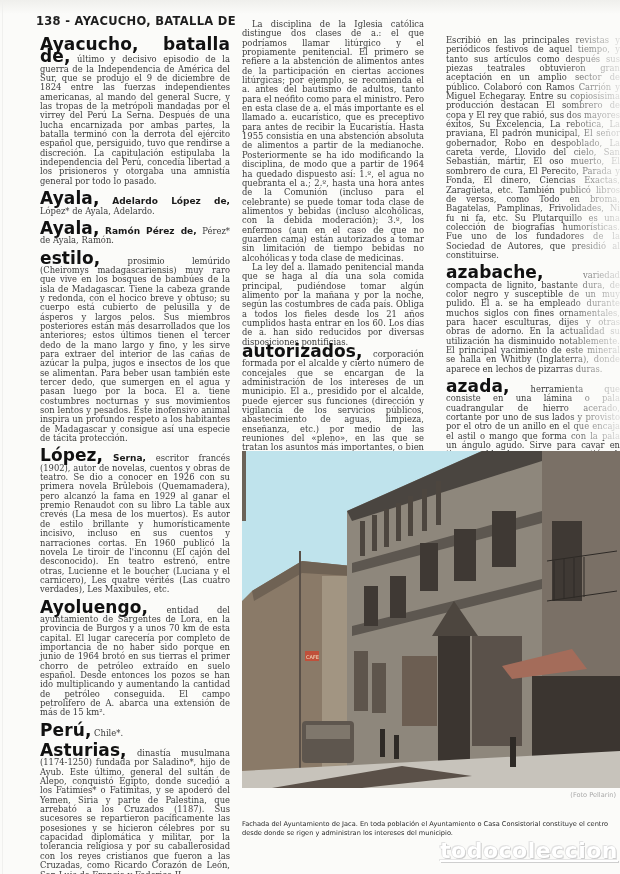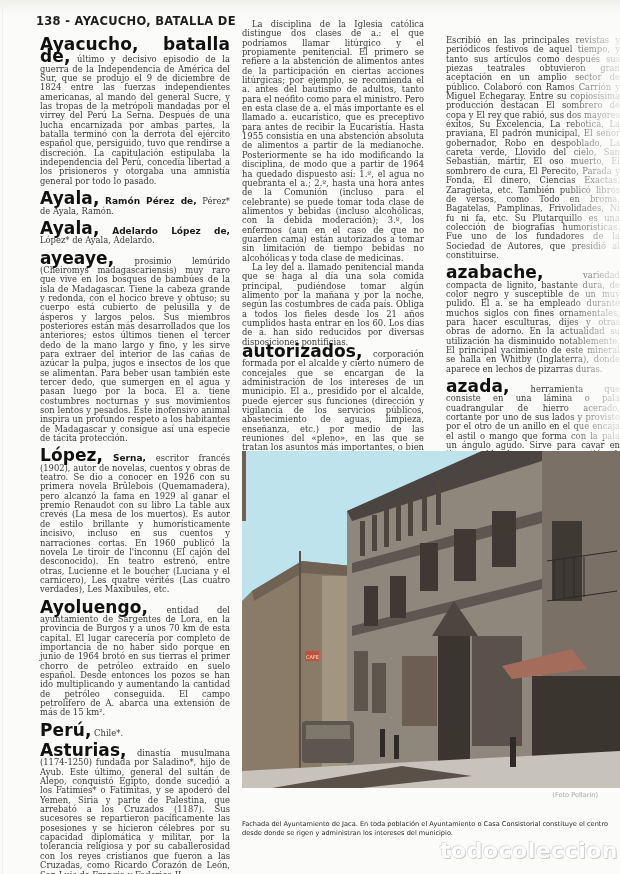--- a/index.html
+++ b/index.html
@@ -44,26 +44,27 @@
   .photo {
     position: absolute; left: 242px; top: 451px; width: 378px; height: 337px;
     overflow: hidden; background: #bfe3ec;
   }
   .photo svg { display: block; }
   .caption {
     position: absolute; left: 242px; top: 791px; width: 378px;
     font-family: "DejaVu Sans", sans-serif; font-size: 6.6px; line-height: 9px;
     color: #2a2a2a; white-space: nowrap; overflow: hidden;
   }
-  .caption .credit { float: right; color: #aaa; padding-right: 22px; }
+  .caption .credit { float: right; color: #aaa; padding-right: 4px; }
   .watermark {
     position: absolute; left: 440px; top: 838px;
     font-family: "DejaVu Sans", sans-serif; font-weight: bold;
     font-size: 22px; color: #ffffff; letter-spacing: 0.5px;
     text-shadow: 0 0 1px #bdbdbd, 1px 1px 0 #cfcfcf, -1px -1px 0 #e6e6e6;
+    text-decoration: underline;
   }
   .margin-line {
     position: absolute; left: 2px; top: 0; width: 1px; height: 874px;
     background: #f0f0ee;
   }
 </style>
 </head>
 <body>
 
 <div class="top-fade"></div>
@@ -71,30 +72,30 @@
 
 <div class="running-head">138 - AYACUCHO, BATALLA DE</div>
 
 <div class="col col-left">
   <div class="entry">
     <span class="hw">Ayacucho, batalla de,</span>
     <span>último y decisivo episodio de la guerra de la Independencia de América del Sur, que se produjo el 9 de diciembre de 1824 entre las fuerzas independientes americanas, al mando del general Sucre, y las tropas de la metrópoli mandadas por el virrey del Perú La Serna. Después de una lucha encarnizada por ambas partes, la batalla terminó con la derrota del ejército español que, persiguido, tuvo que rendirse a discreción. La capitulación estipulaba la independencia del Perú, concedía libertad a los prisioneros y otorgaba una amnistía general por todo lo pasado.</span>
   </div>
   <div class="entry">
     <span class="hw">Ayala,</span>
+    <span class="hw-sub">Adelardo López de,</span>
+    <span>López* de Ayala, Adelardo.</span>
+  </div>
+  <div class="entry">
+    <span class="hw">Ayala,</span>
     <span class="hw-sub">Ramón Pérez de,</span>
     <span>Pérez* de Ayala, Ramón.</span>
   </div>
   <div class="entry">
-    <span class="hw">Ayala,</span>
-    <span class="hw-sub">Adelardo López de,</span>
-    <span>López* de Ayala, Adelardo.</span>
-  </div>
-  <div class="entry">
-    <span class="hw">ayeaye,</span>
+    <span class="hw">estilo,</span>
     <span>prosimio lemúrido (Cheiromys madagascariensis) muy raro que vive en los bosques de bambúes de la isla de Madagascar. Tiene la cabeza grande y redonda, con el hocico breve y obtuso; su cuerpo está cubierto de pelusilla y de ásperos y largos pelos. Sus miembros posteriores están más desarrollados que los anteriores; estos últimos tienen el tercer dedo de la mano largo y fino, y les sirve para extraer del interior de las cañas de azúcar la pulpa, jugos e insectos de los que se alimentan. Para beber usan también este tercer dedo, que sumergen en el agua y pasan luego por la boca. El a. tiene costumbres nocturnas y sus movimientos son lentos y pesados. Este inofensivo animal inspira un profundo respeto a los habitantes de Madagascar y consigue así una especie de tácita protección.</span>
   </div>
   <div class="entry">
     <span class="hw">López,</span>
     <span class="hw-sub">Serna,</span>
     <span>escritor francés (1902), autor de novelas, cuentos y obras de teatro. Se dio a conocer en 1926 con su primera novela Brûlebois (Quemamadera), pero alcanzó la fama en 1929 al ganar el premio Renaudot con su libro La table aux crevés (La mesa de los muertos). Es autor de estilo brillante y humorísticamente incisivo, incluso en sus cuentos y narraciones cortas. En 1960 publicó la novela Le tiroir de l'inconnu (El cajón del desconocido). En teatro estrenó, entre otras, Lucienne et le boucher (Luciana y el carnicero), Les quatre vérités (Las cuatro verdades), Les Maxibules, etc.</span>
   </div>
   <div class="entry">
     <span class="hw">Ayoluengo,</span>
     <span>entidad del ayuntamiento de Sargentes de Lora, en la provincia de Burgos y a unos 70 km de esta capital. El lugar carecería por completo de importancia de no haber sido porque en junio de 1964 brotó en sus tierras el primer chorro de petróleo extraído en suelo español. Desde entonces los pozos se han ido multiplicando y aumentando la cantidad de petróleo conseguida. El campo petrolífero de A. abarca una extensión de más de 15 km².</span>

